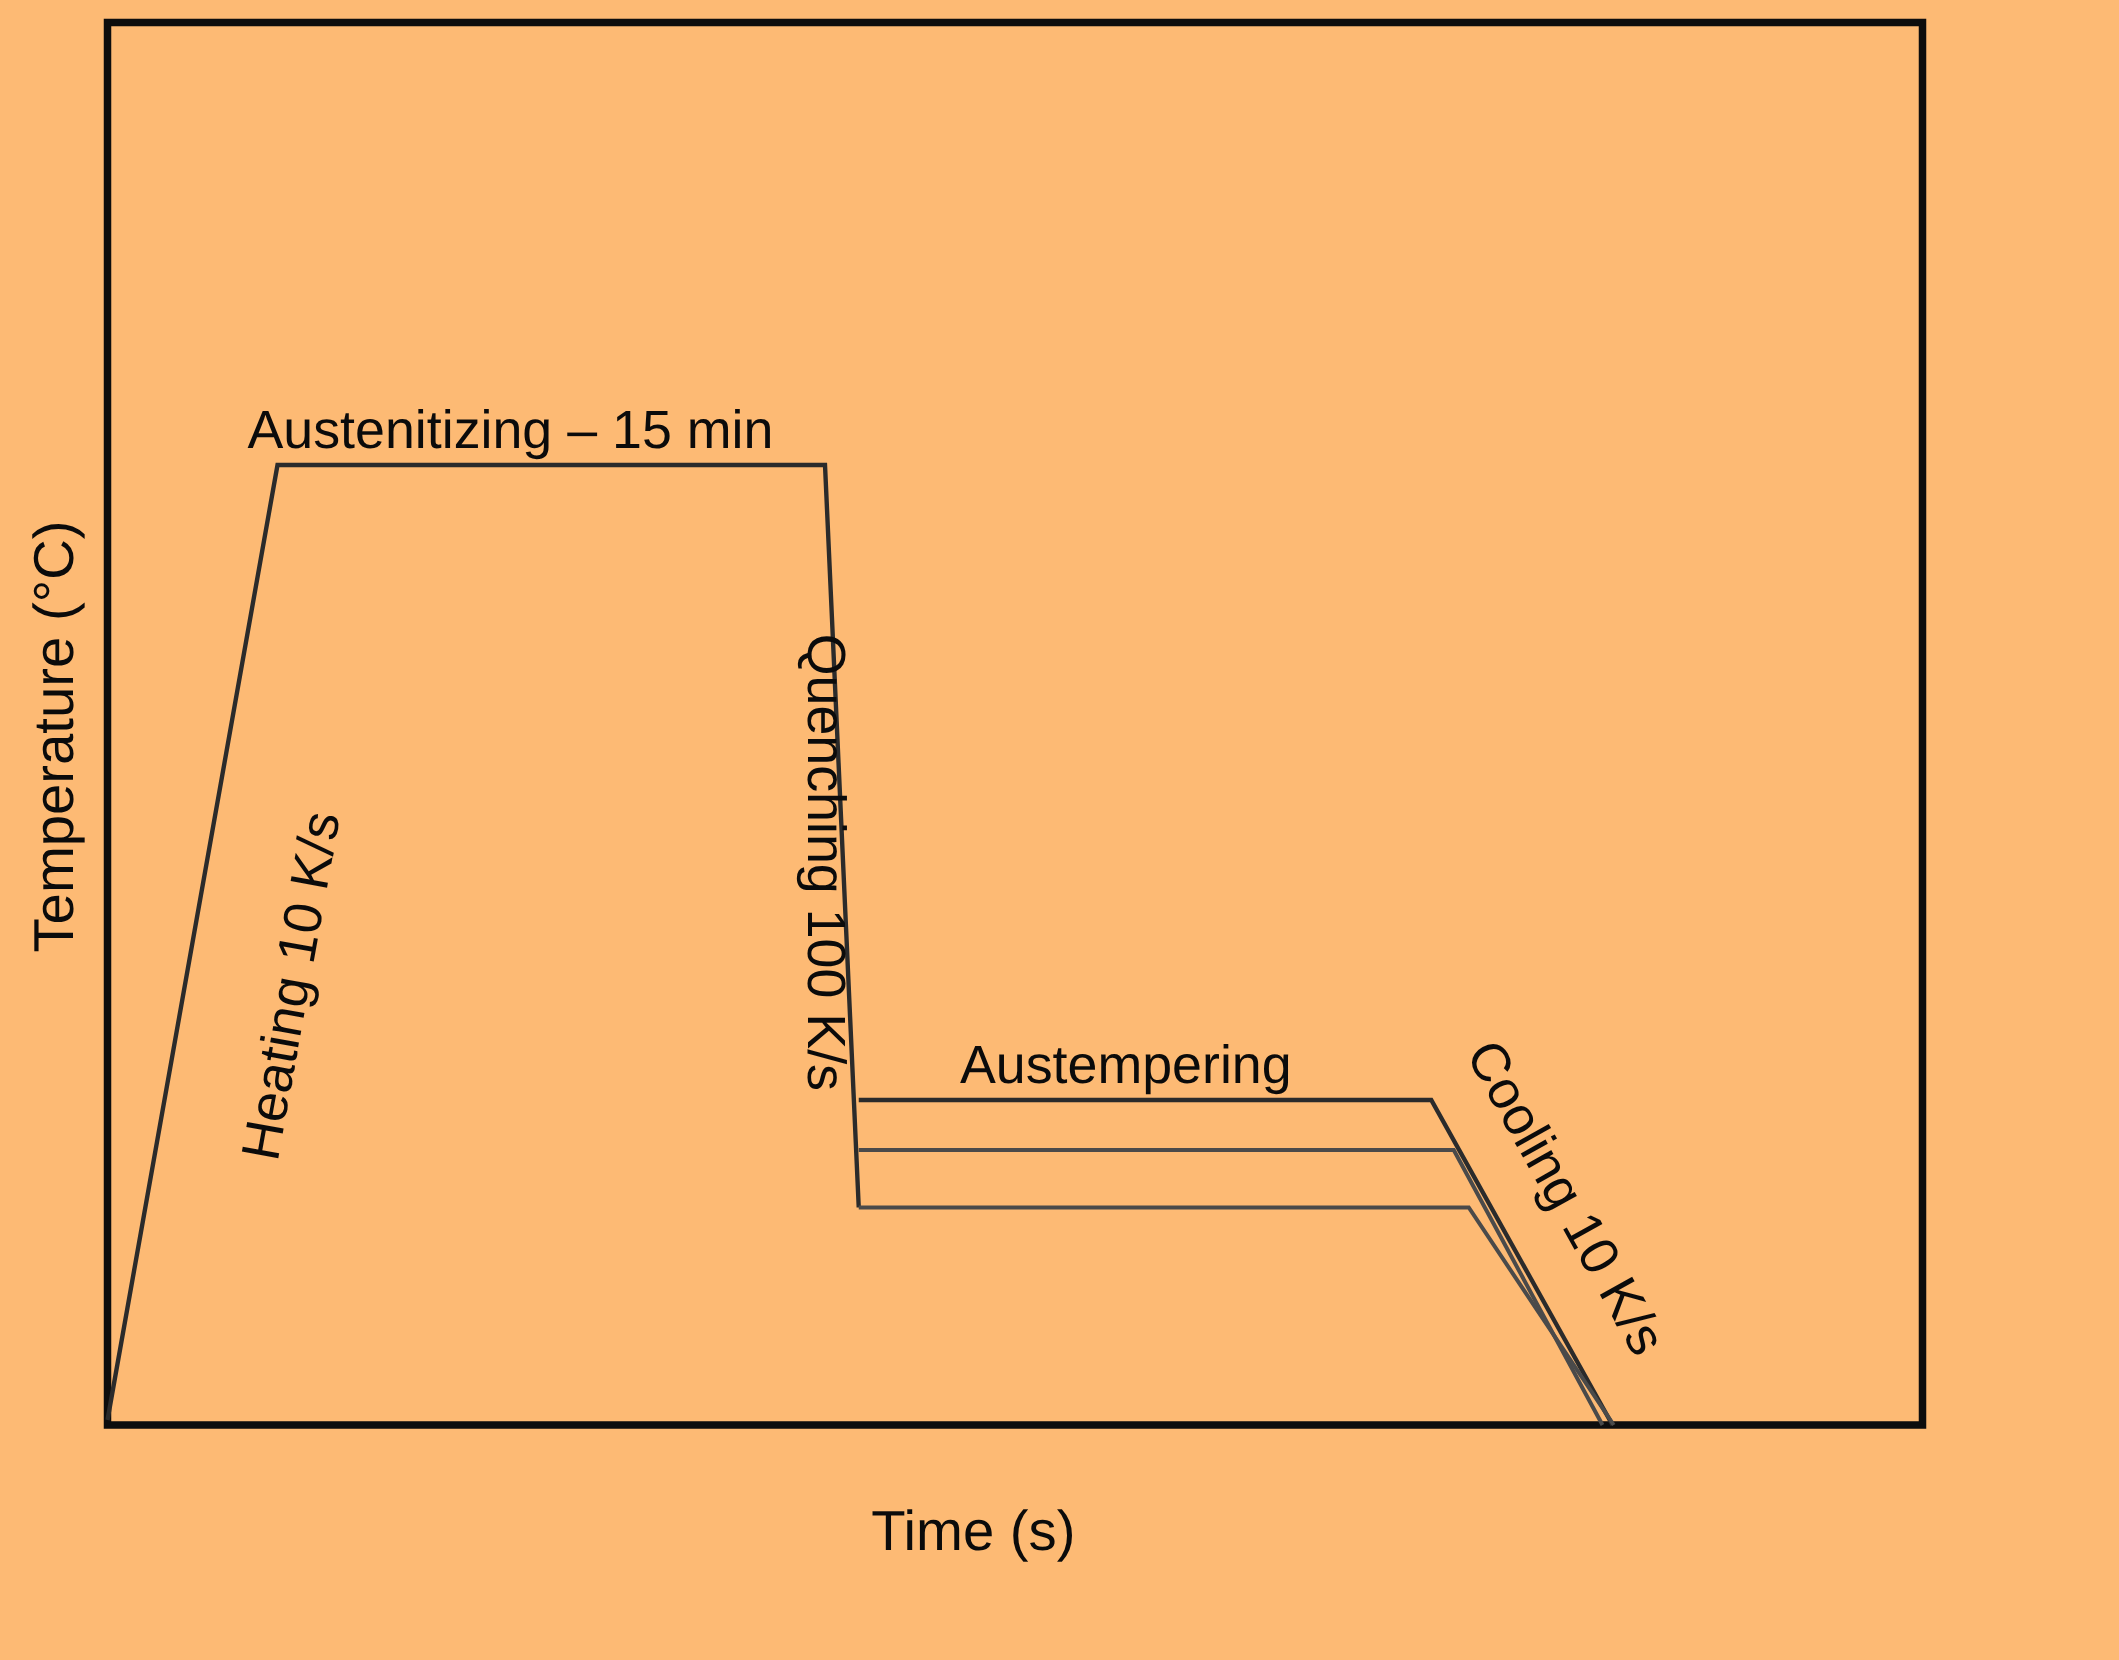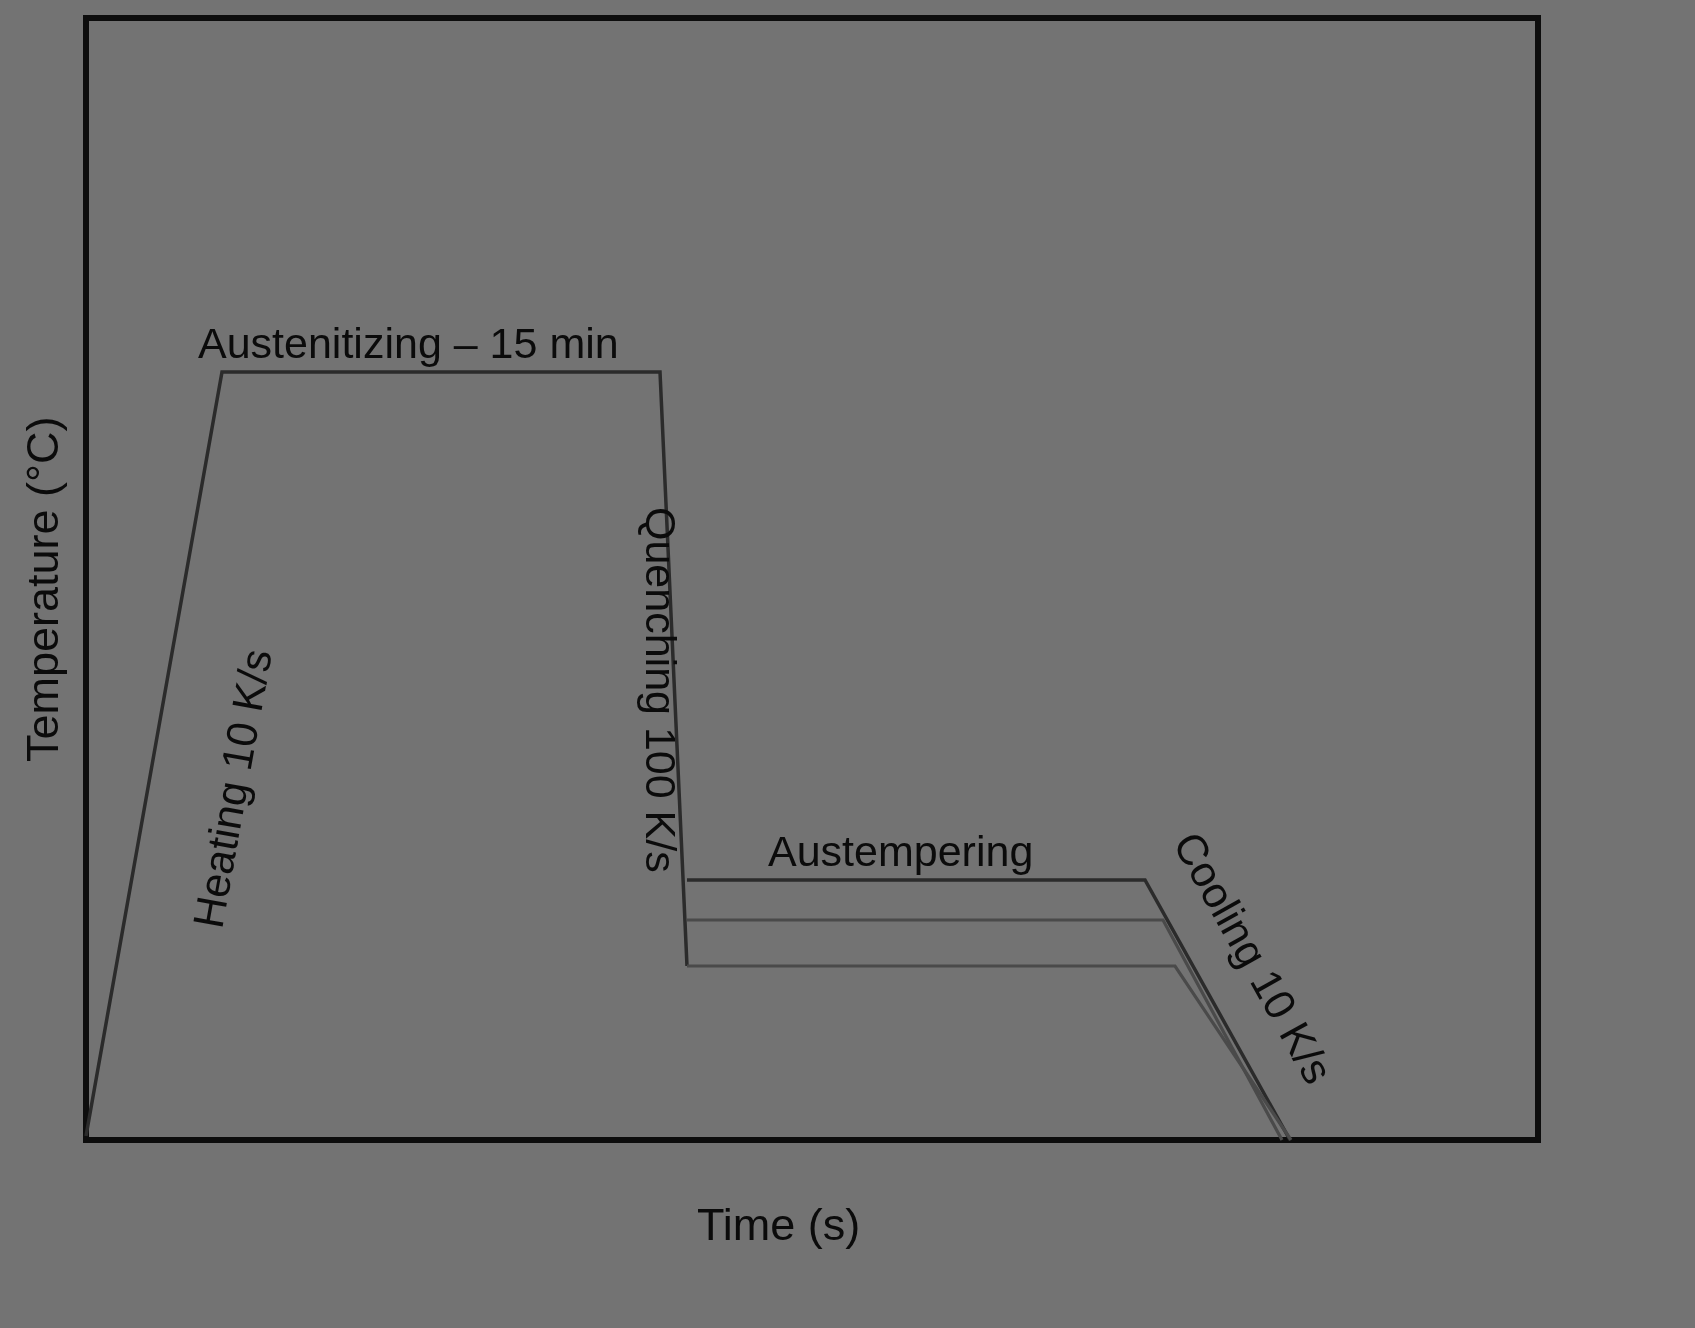--- a/index.html
+++ b/index.html
@@ -7,21 +7,21 @@
     padding: 0;
     background: #ffffff;
   }
   body {
     font-family: "Liberation Sans", sans-serif;
   }
   #stage {
     position: relative;
     width: 1695px;
     height: 1328px;
-    background: #737373;
+    background: #fdba74;
     overflow: hidden;
   }
   #chart-svg {
     position: absolute;
     left: 0;
     top: 0;
     width: 1695px;
     height: 1328px;
     display: block;
   }

